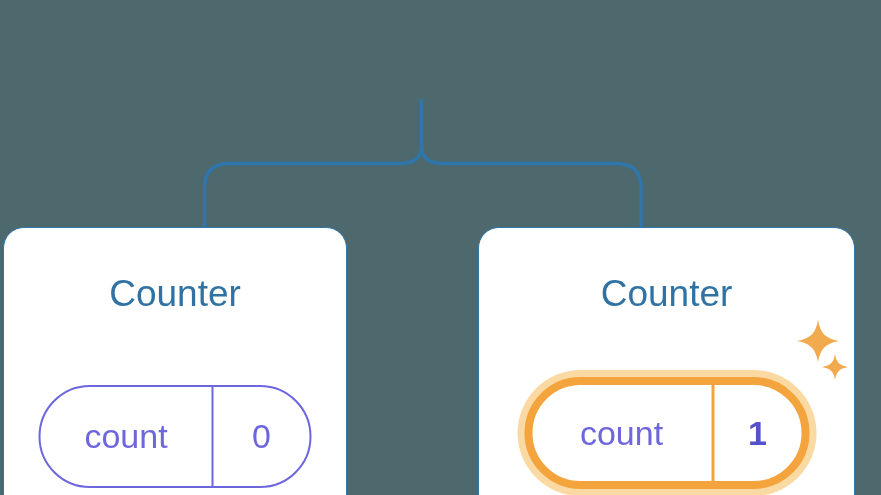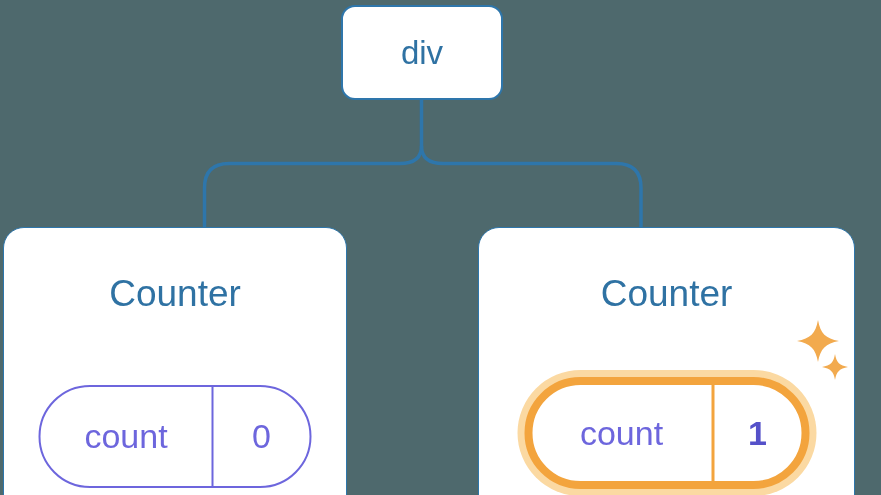--- a/index.html
+++ b/index.html
@@ -123,23 +123,20 @@
 </head>
 <body>
 
 <div class="stage">
 
   <svg class="connectors" viewBox="0 0 881 495" xmlns="http://www.w3.org/2000/svg" aria-hidden="true">
     <path d="M421.5 99 L421.5 146 Q421.5 163.5 400 163.5 L229 163.5 Q204.5 163.5 204.5 188 L204.5 228"></path>
     <path d="M421.5 146 Q421.5 163.5 443 163.5 L616.5 163.5 Q641 163.5 641 188 L641 228"></path>
   </svg>
 
-  <div class="node-root">
-    <span>div</span>
-  </div>
 
   <div class="card card-left">
     <div class="card-title">Counter</div>
     <div class="pill pill-plain">
       <div class="seg-name">count</div>
       <div class="seg-value">0</div>
     </div>
   </div>
 
   <div class="card card-right">

